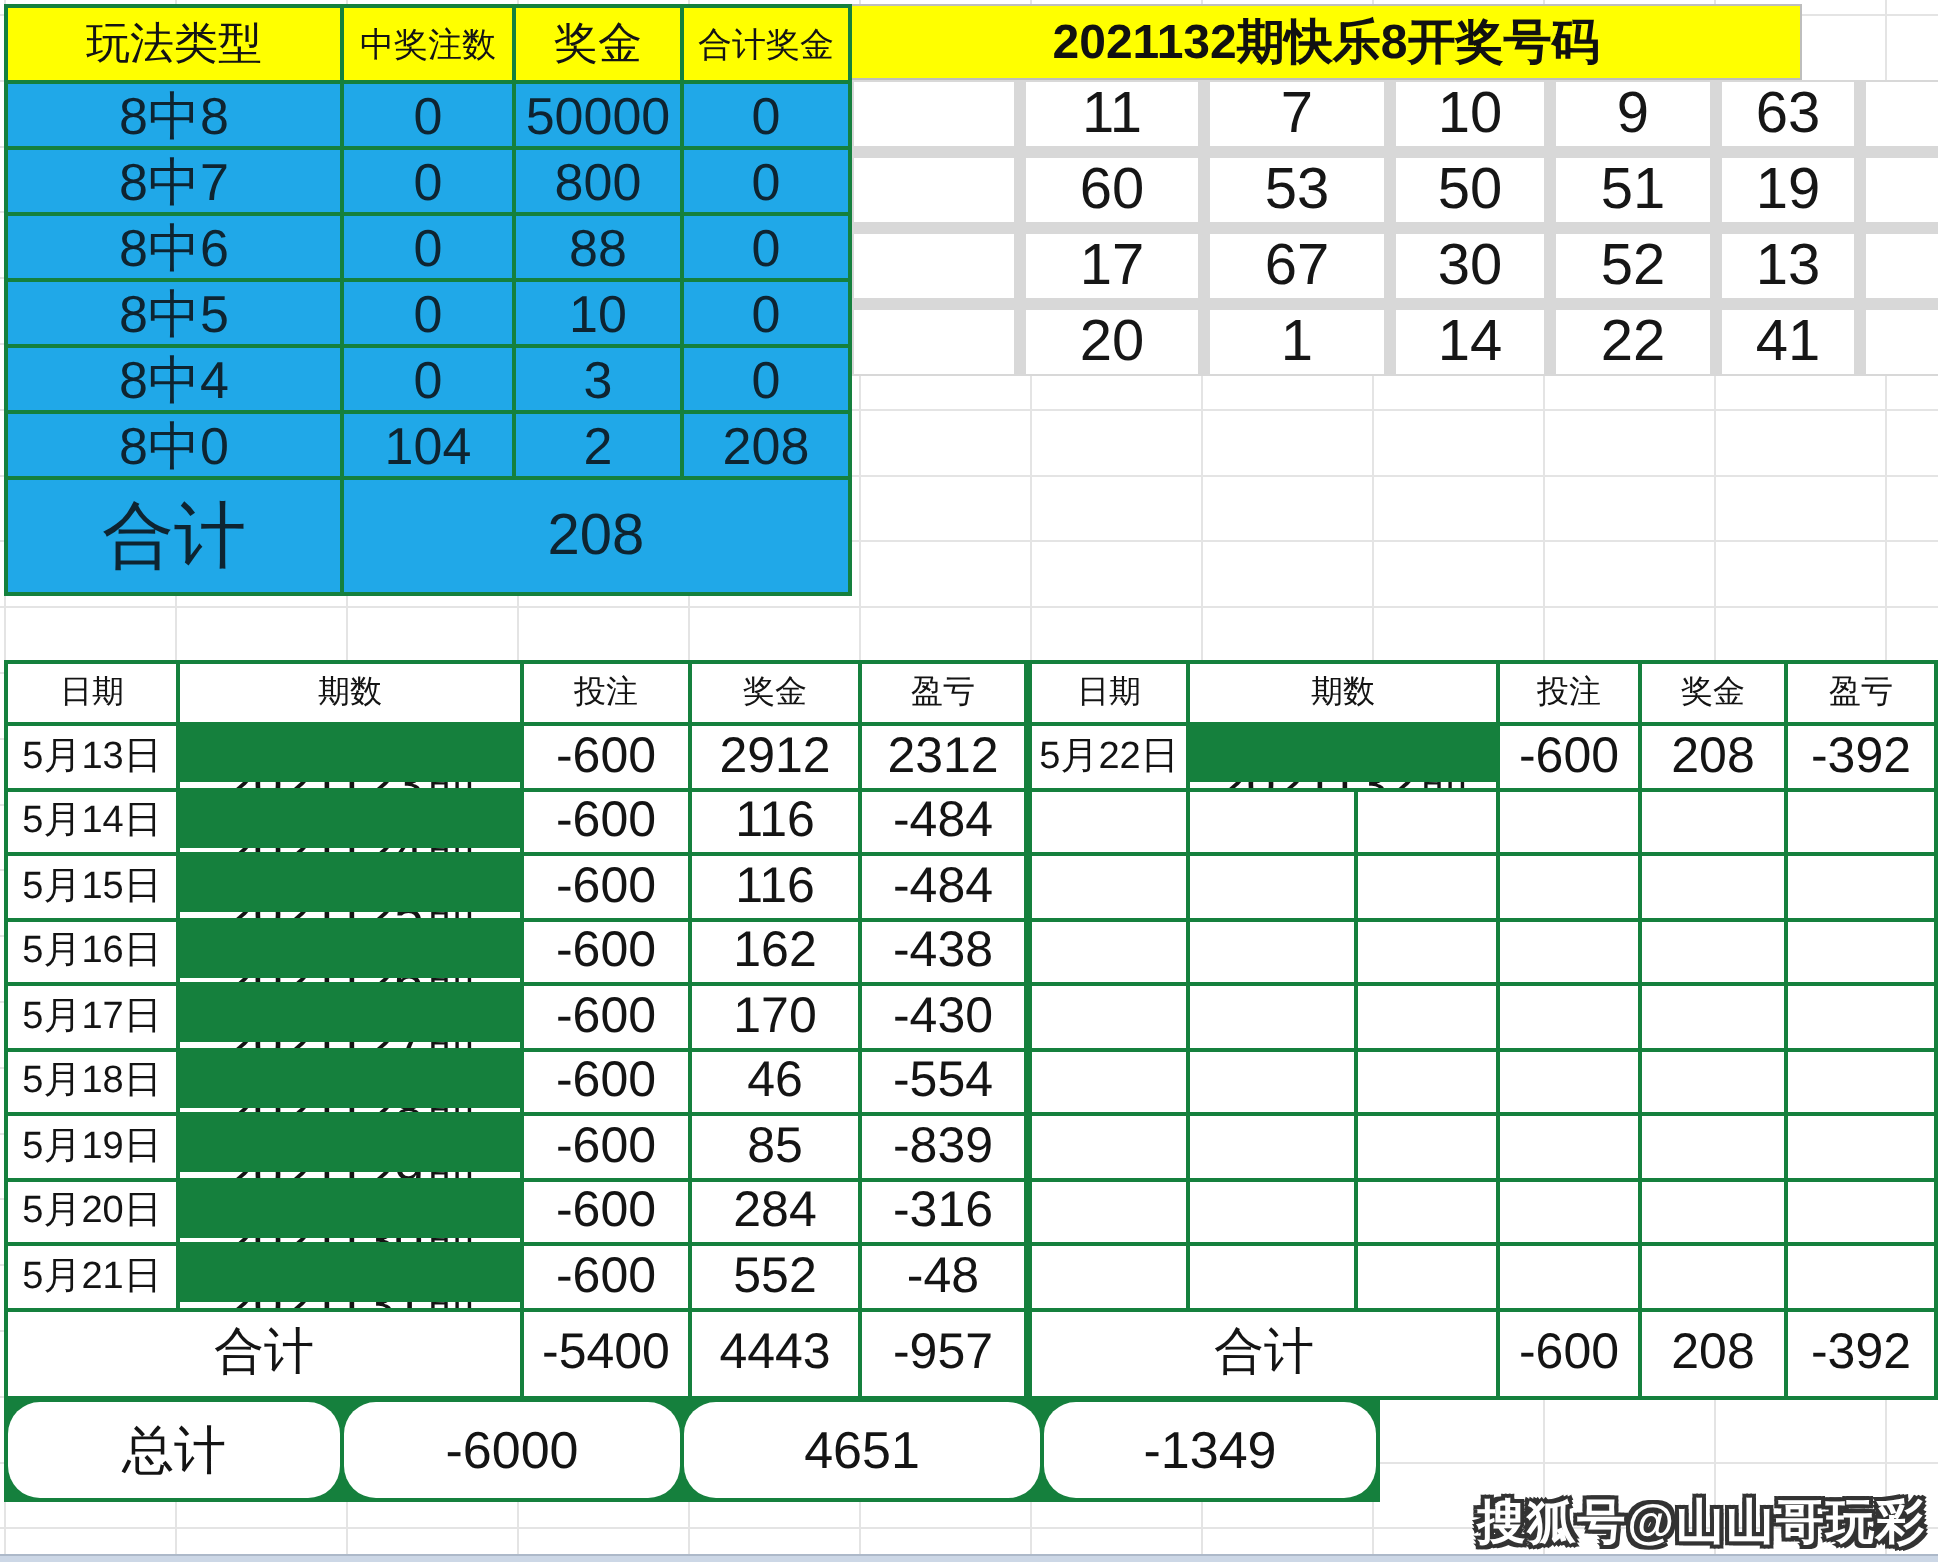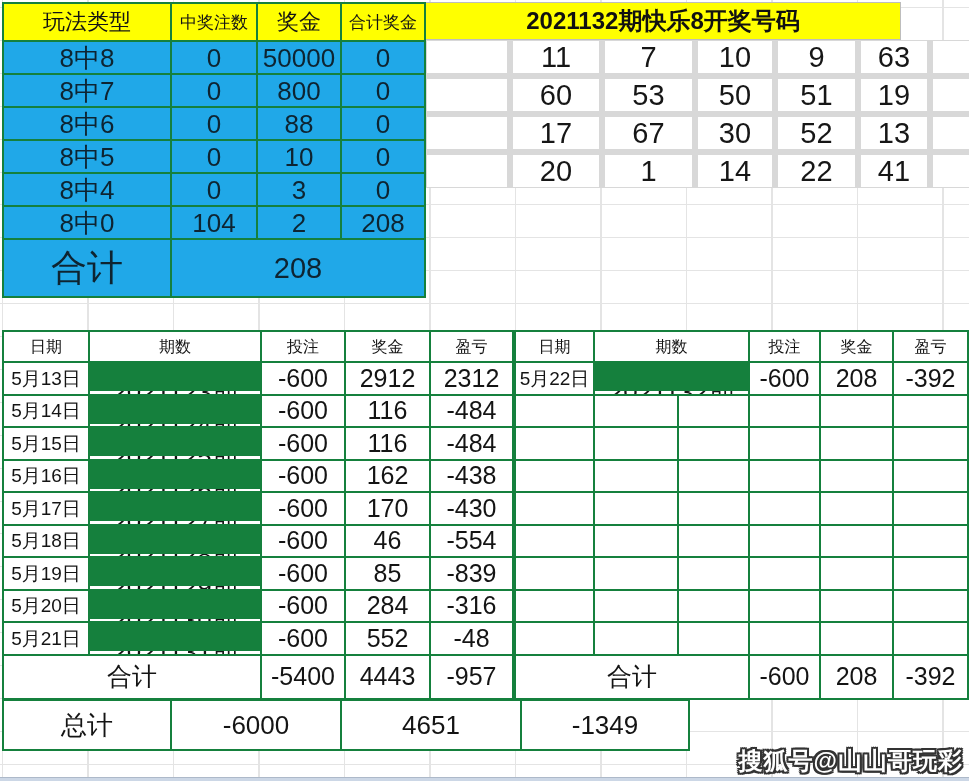--- a/index.html
+++ b/index.html
@@ -53,21 +53,21 @@
   .hist .hdr{font-size:16px;}
   .date{font-size:19px;}
   .period{font-size:26px;margin-top:28px;}
   .val{font-size:25px;}
   .sum{font-size:25px;}
   .sp2{grid-column:span 2;}
   .sp3{grid-column:span 3;}
 
   
   .gt{left:2px;top:699px;grid-template-columns:166px 168px 178px 166px;grid-template-rows:48px;}
-  .gt .c{font-size:26px;}
+  .gt .c{font-size:26px;border-radius:16px;}
 
   .bottom-strip{position:absolute;left:0;bottom:0;width:969px;height:3px;
     background:#ccd7e6;border-top:1px solid #adb9c9;}
   .watermark{
     position:absolute;right:6px;bottom:4px;z-index:5;
     font-size:24px;font-weight:700;letter-spacing:1px;color:#fff;
     text-shadow:-2px -2px 0 #333,2px -2px 0 #333,-2px 2px 0 #333,2px 2px 0 #333,
                 -2px 0 0 #333,2px 0 0 #333,0 -2px 0 #333,0 2px 0 #333;}
 </style>
 </head>

